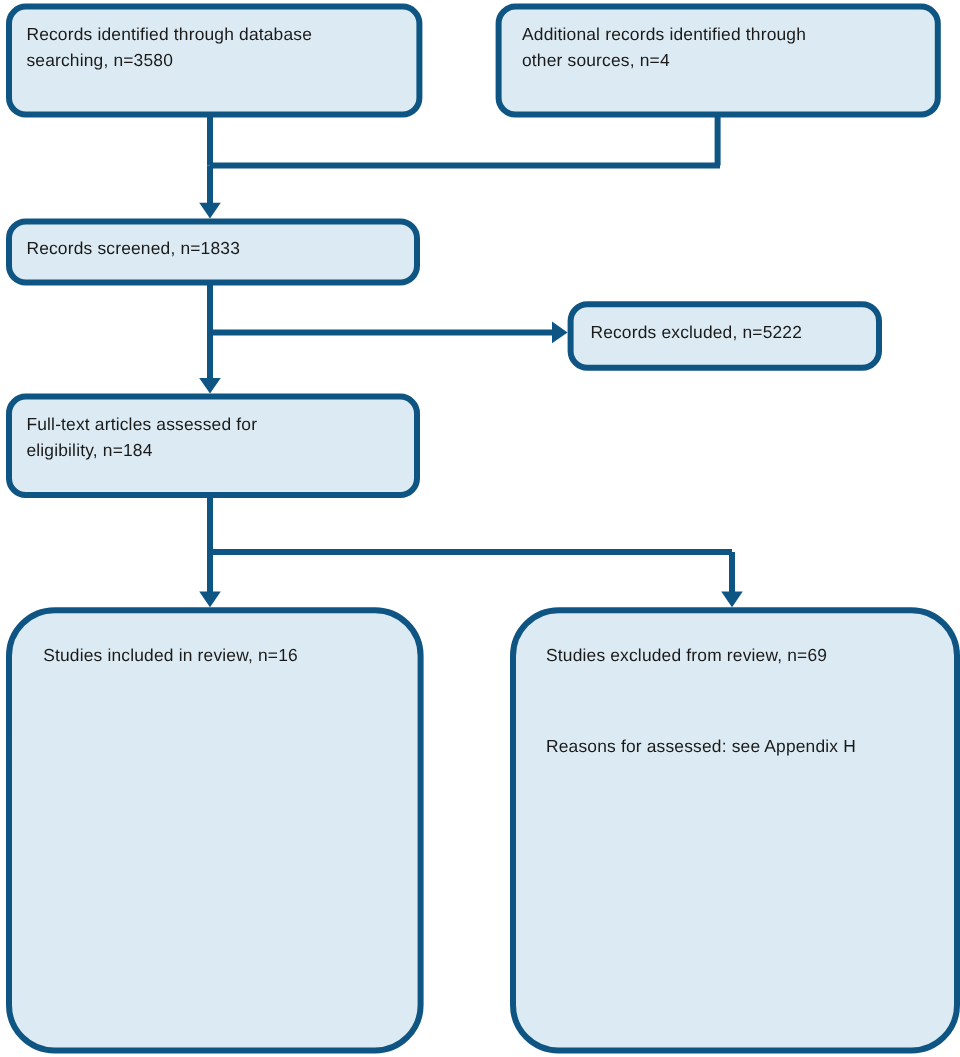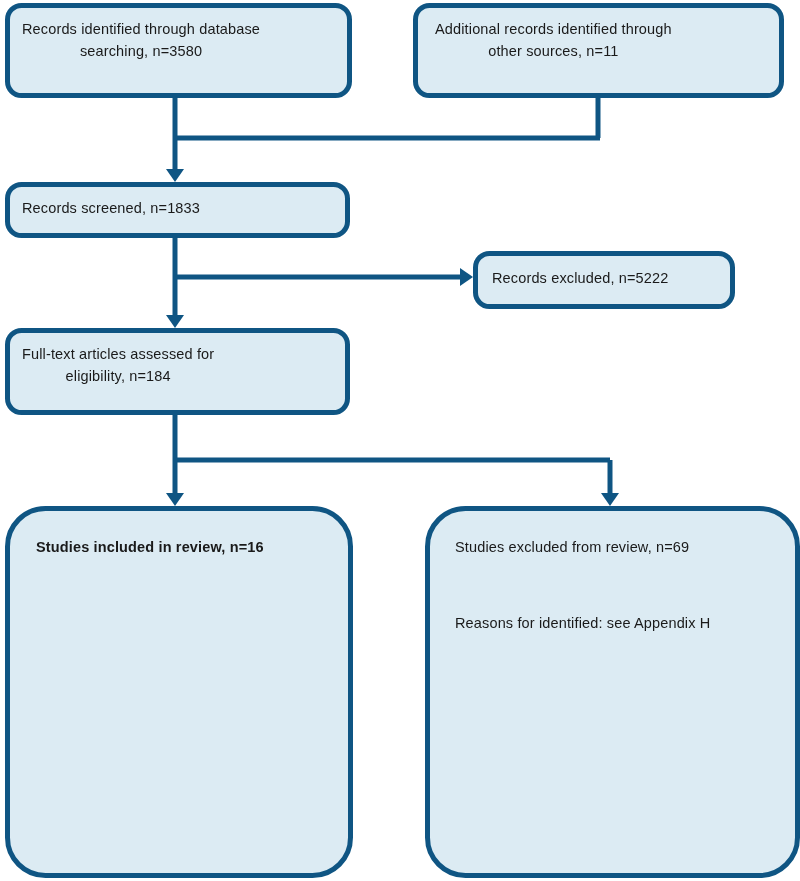--- a/index.html
+++ b/index.html
@@ -11,21 +11,20 @@
   body {
     width: 800px;
     height: 881px;
     font-family: "Liberation Sans", sans-serif;
     overflow: hidden;
   }
   #diagram-root {
     position: relative;
     width: 800px;
     height: 881px;
-    text-align: center;
   }
   svg.flow {
     position: absolute;
     top: 0;
     left: 0;
     width: 800px;
     height: 881px;
     display: block;
   }
   .box-rect {
@@ -83,23 +82,23 @@
         <rect x="7.5" y="330.5" width="340" height="82" rx="14" ry="14" class="box-rect"></rect>
         <rect x="7.5" y="508.5" width="343" height="367" rx="38" ry="38" class="box-rect"></rect>
         <rect x="427.5" y="508.5" width="370" height="367" rx="38" ry="38" class="box-rect"></rect>
       </g>
   </svg>
 
   <div id="label-layer">
       <div class="box-label" style="left: 22px; top: 18px;">Records identified through database
 searching, n=3580</div>
       <div class="box-label" style="left: 435px; top: 18px;">Additional records identified through
-other sources, n=11</div>
+other sources, n=4</div>
       <div class="box-label" style="left: 22px; top: 197px;">Records screened, n=1833</div>
       <div class="box-label" style="left: 492px; top: 267px;">Records excluded, n=5222</div>
       <div class="box-label" style="left: 22px; top: 343px;">Full-text articles assessed for
 eligibility, n=184</div>
-      <div class="box-label" style="left: 36px; top: 536px; font-weight: bold;">Studies included in review, n=16</div>
+      <div class="box-label" style="left: 36px; top: 536px;">Studies included in review, n=16</div>
       <div class="box-label" style="left: 455px; top: 536px;">Studies excluded from review, n=69</div>
-      <div class="box-label" style="left: 455px; top: 612px;">Reasons for identified: see Appendix H</div>
+      <div class="box-label" style="left: 455px; top: 612px;">Reasons for assessed: see Appendix H</div>
     </div>
 
 </div>
 
 </body></html>

